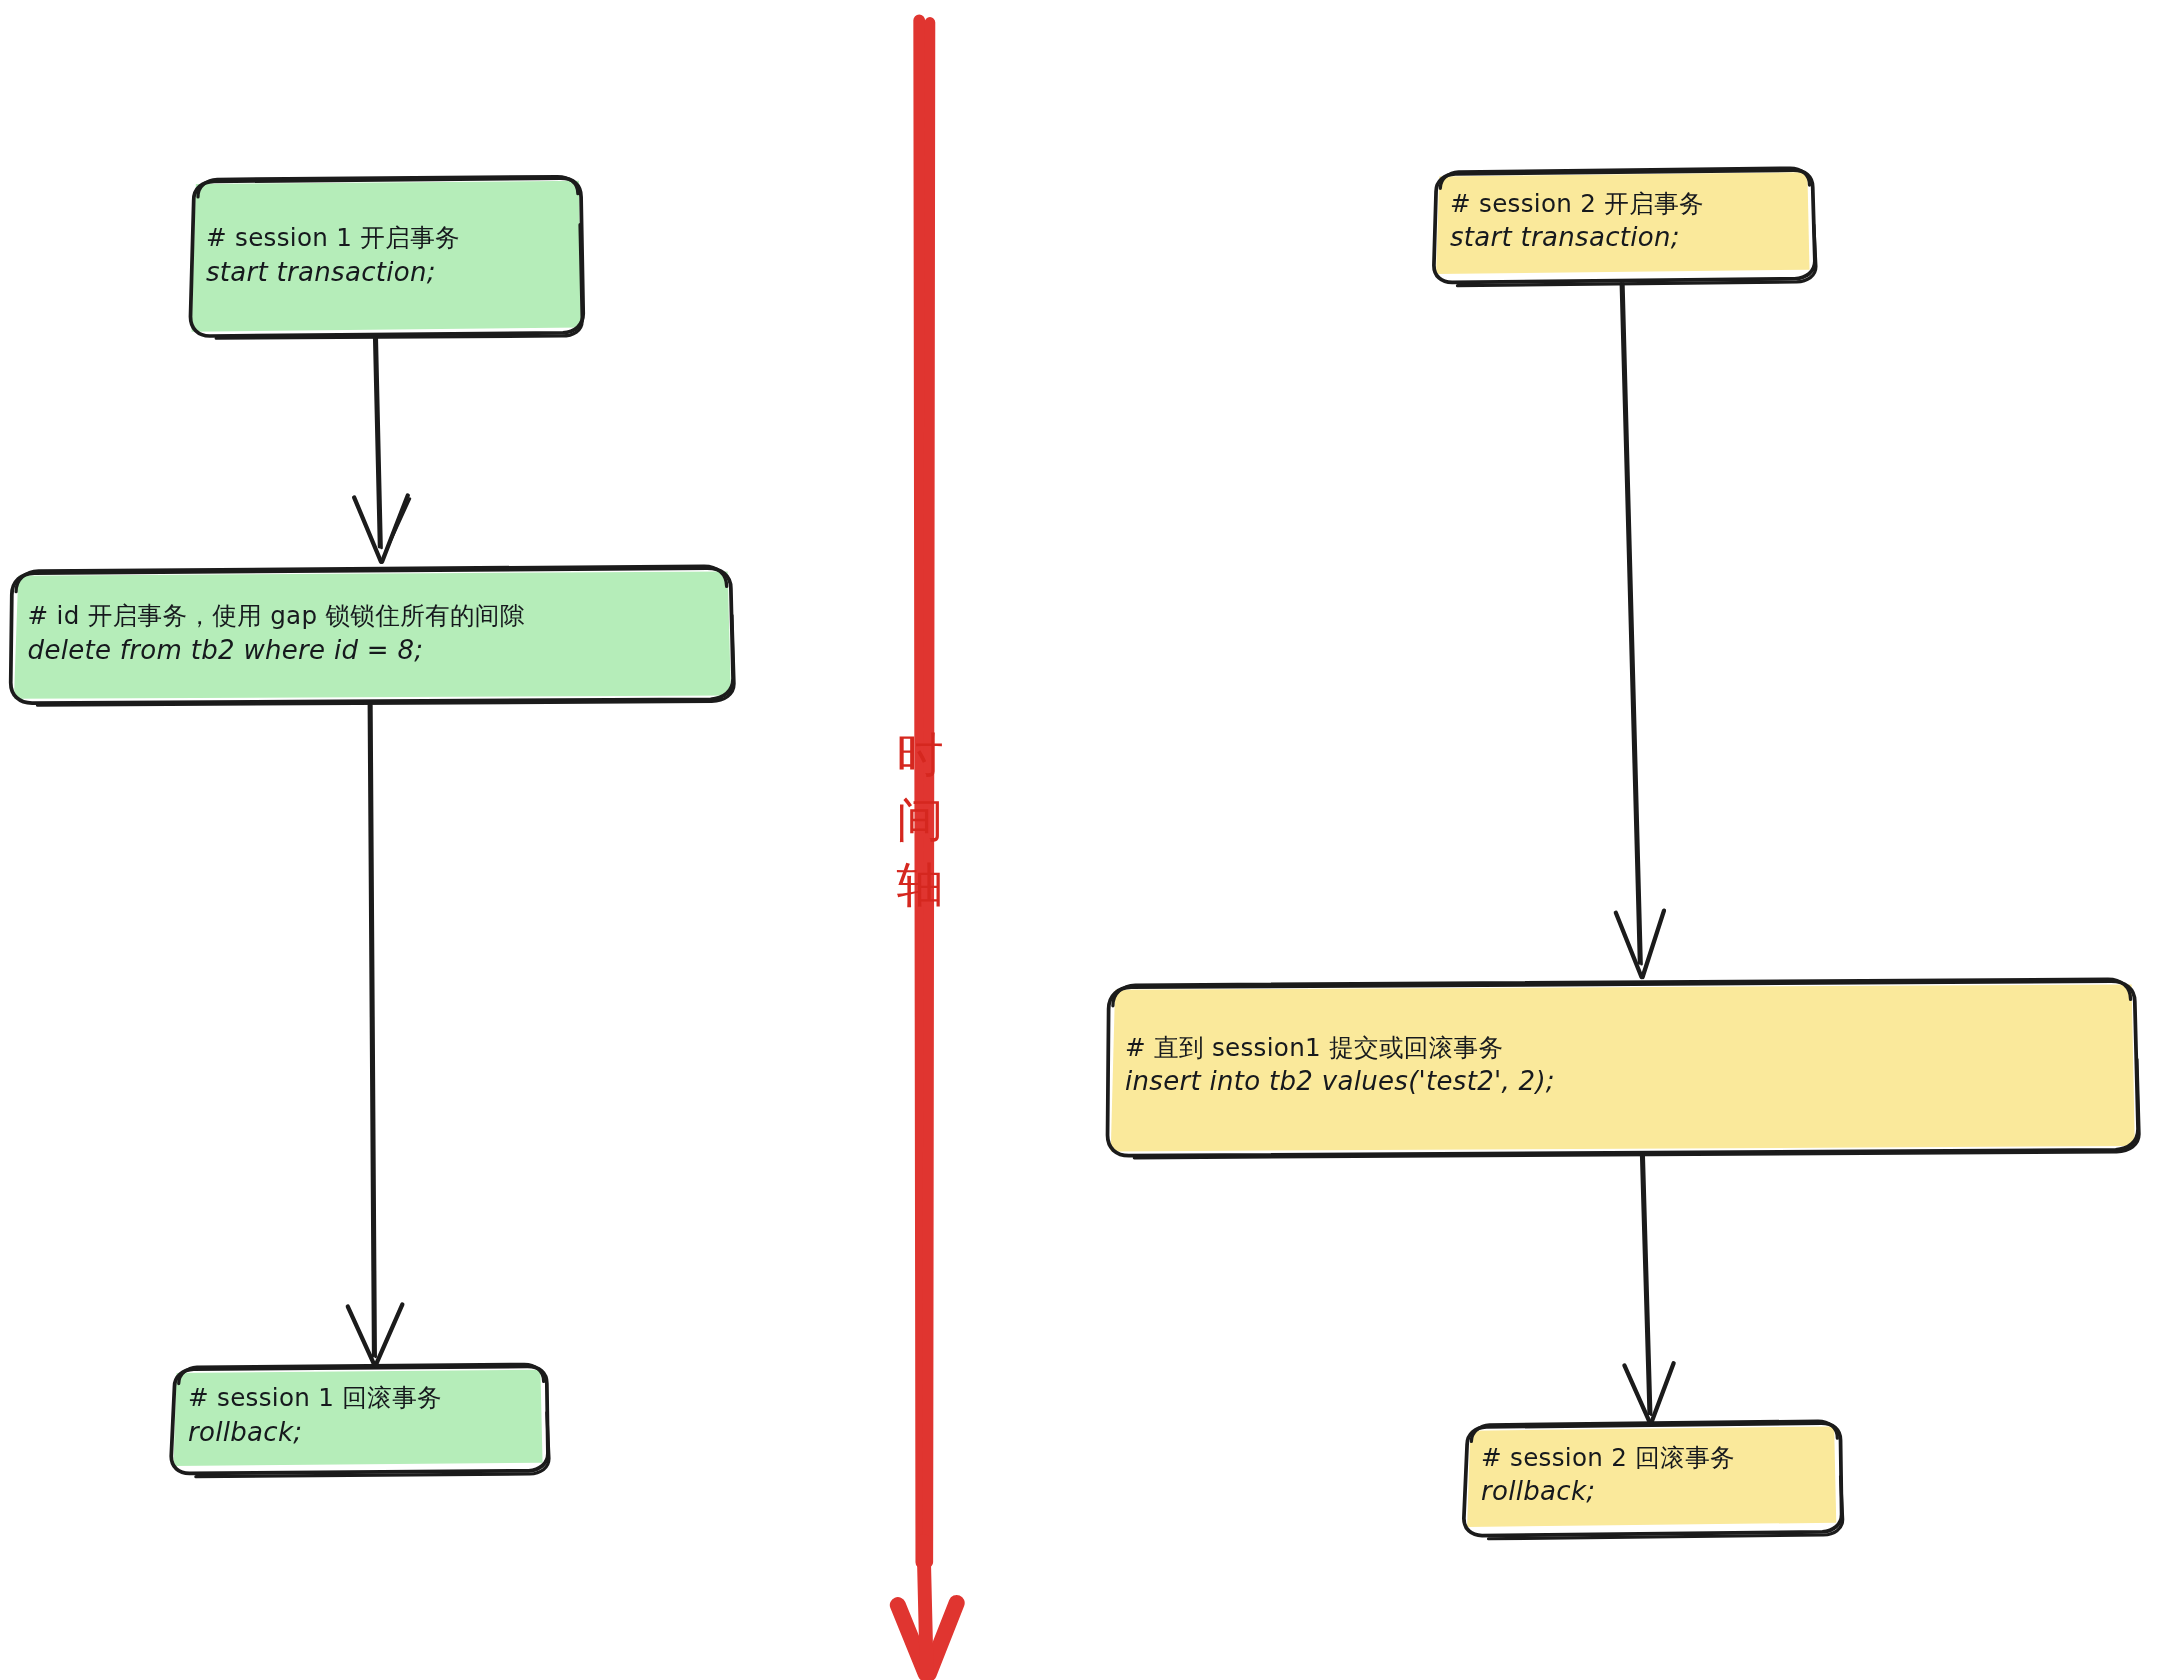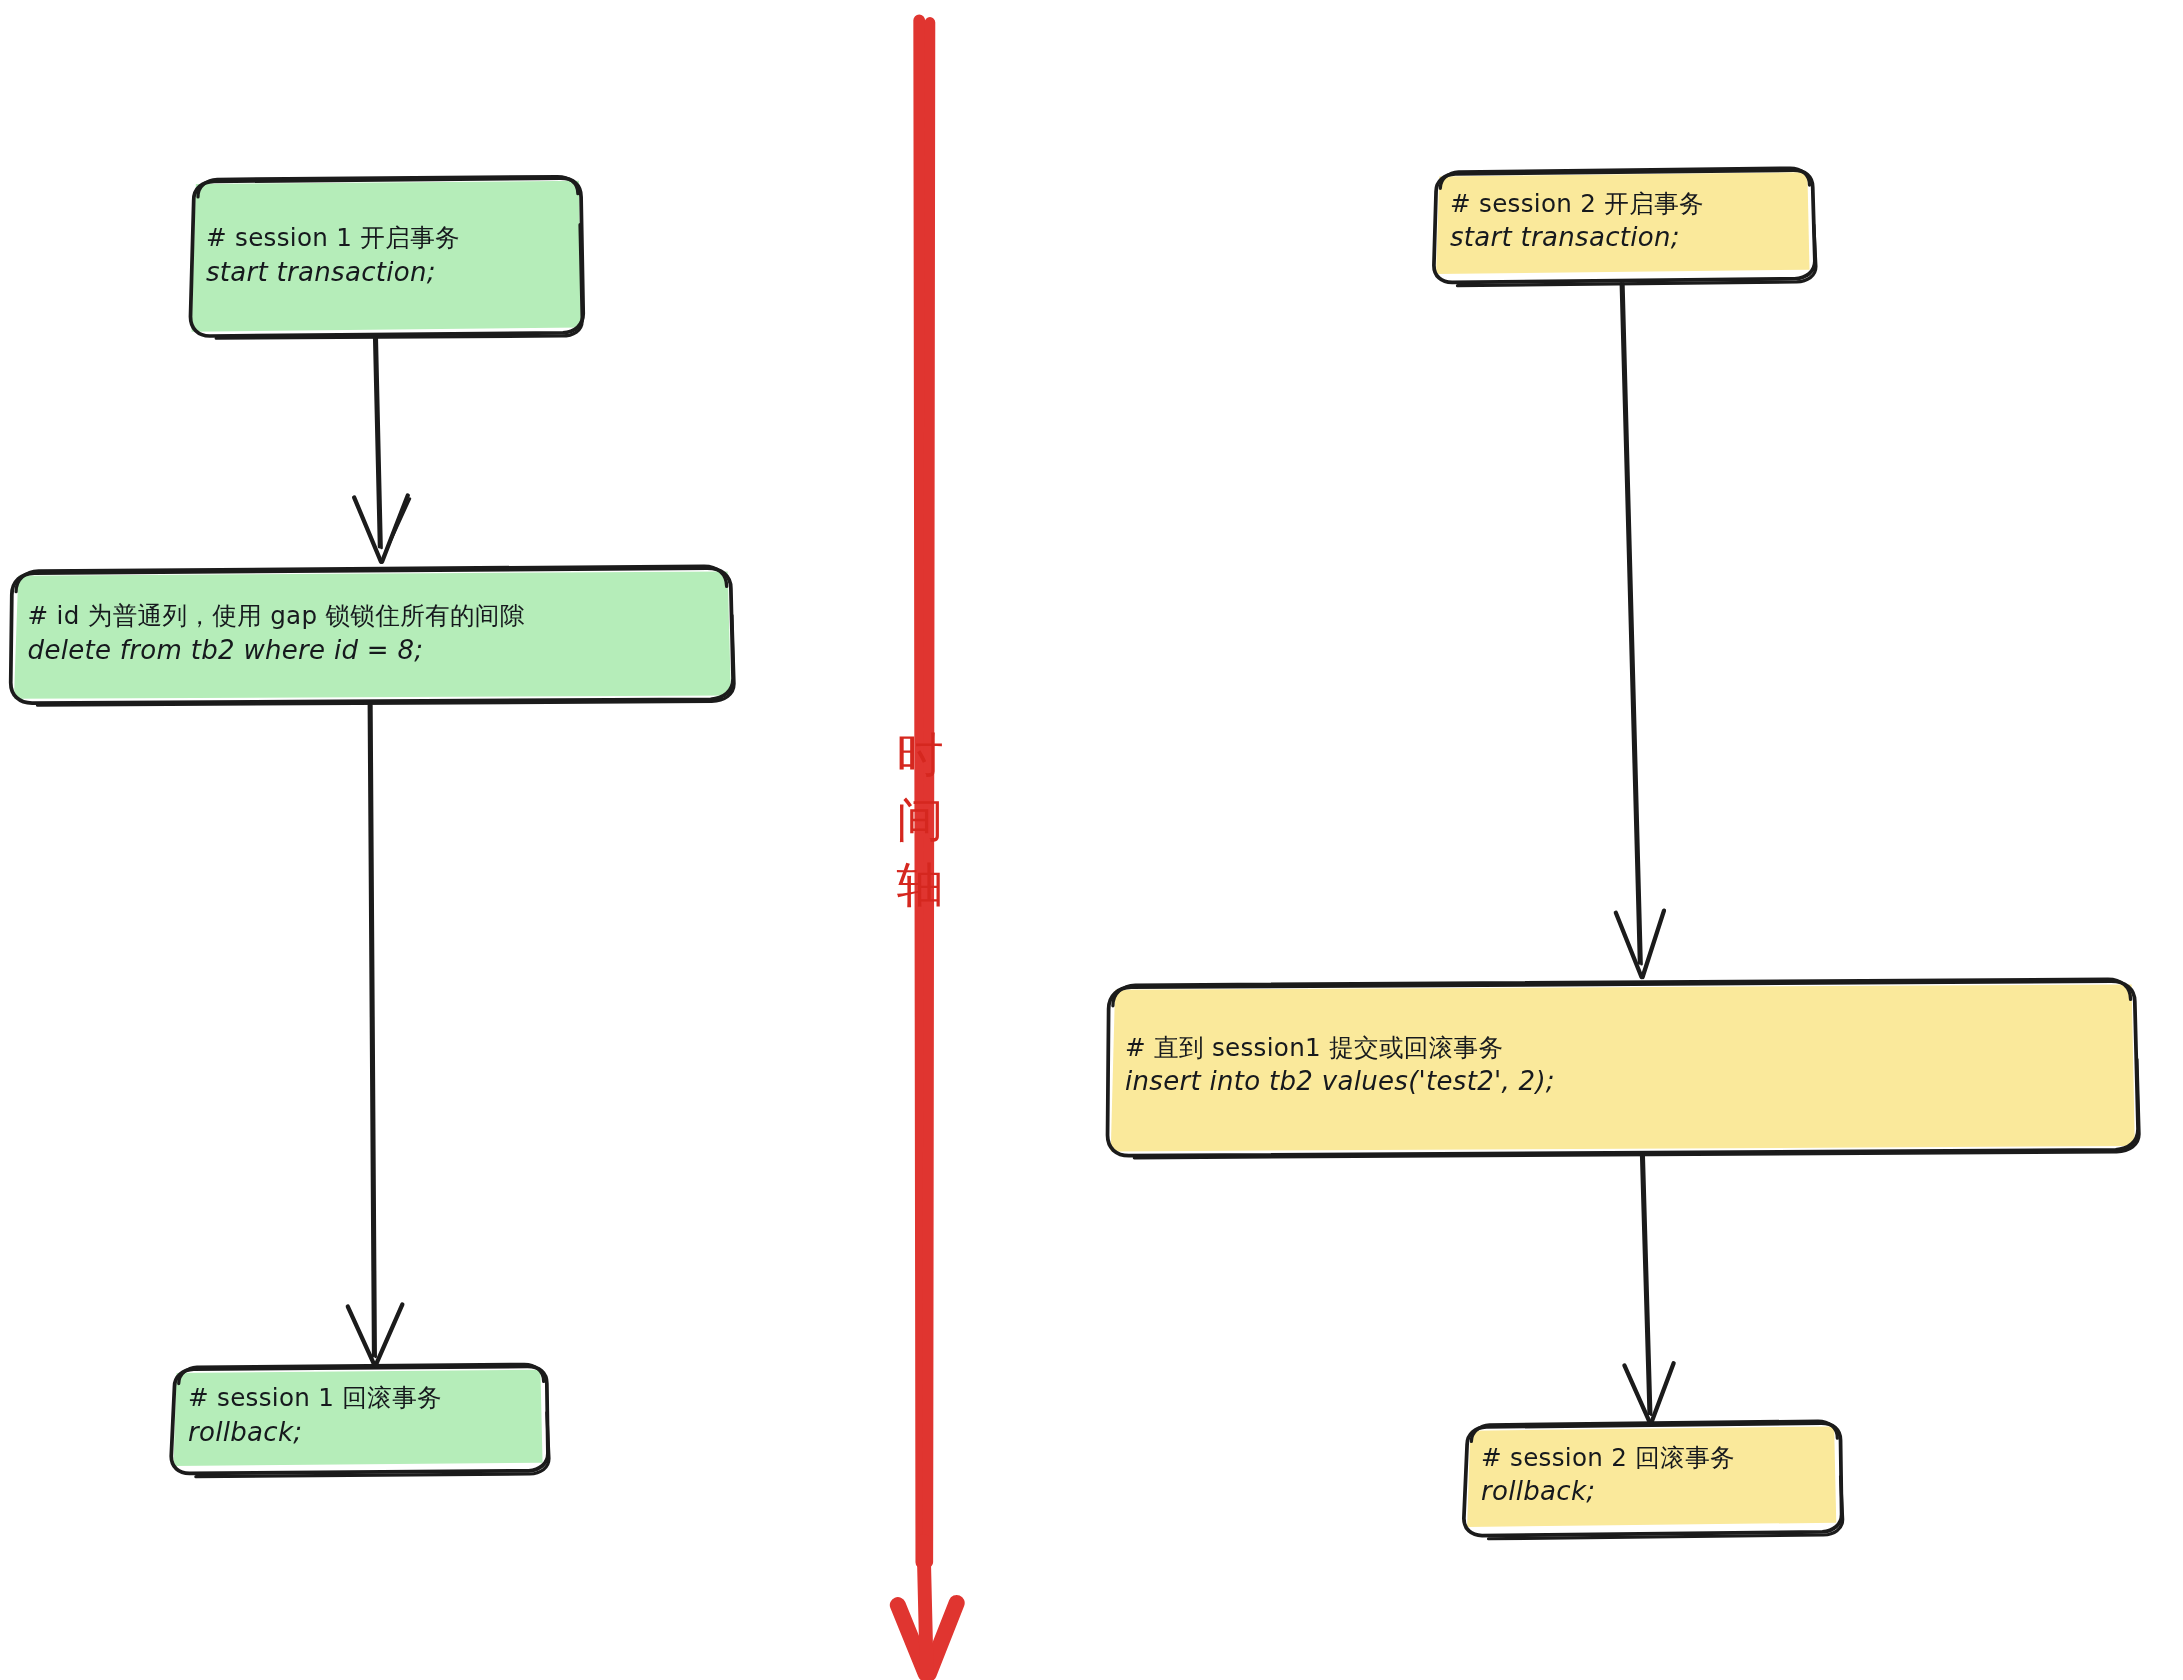--- a/index.html
+++ b/index.html
@@ -164,21 +164,21 @@
     </g>
 
   </svg>
 
   <div class="node" id="node-s1-start">
     <span class="line"># session 1 开启事务</span>
     <span class="line code">start transaction;</span>
   </div>
 
   <div class="node" id="node-s1-delete">
-    <span class="line"># id 为普通列，使用 gap 锁锁住所有的间隙</span>
+    <span class="line"># id 开启事务，使用 gap 锁锁住所有的间隙</span>
     <span class="line code">delete from tb2 where id = 8;</span>
   </div>
 
   <div class="node" id="node-s1-rollback">
     <span class="line"># session 1 回滚事务</span>
     <span class="line code">rollback;</span>
   </div>
 
   <div class="node" id="node-s2-start">
     <span class="line"># session 2 开启事务</span>

